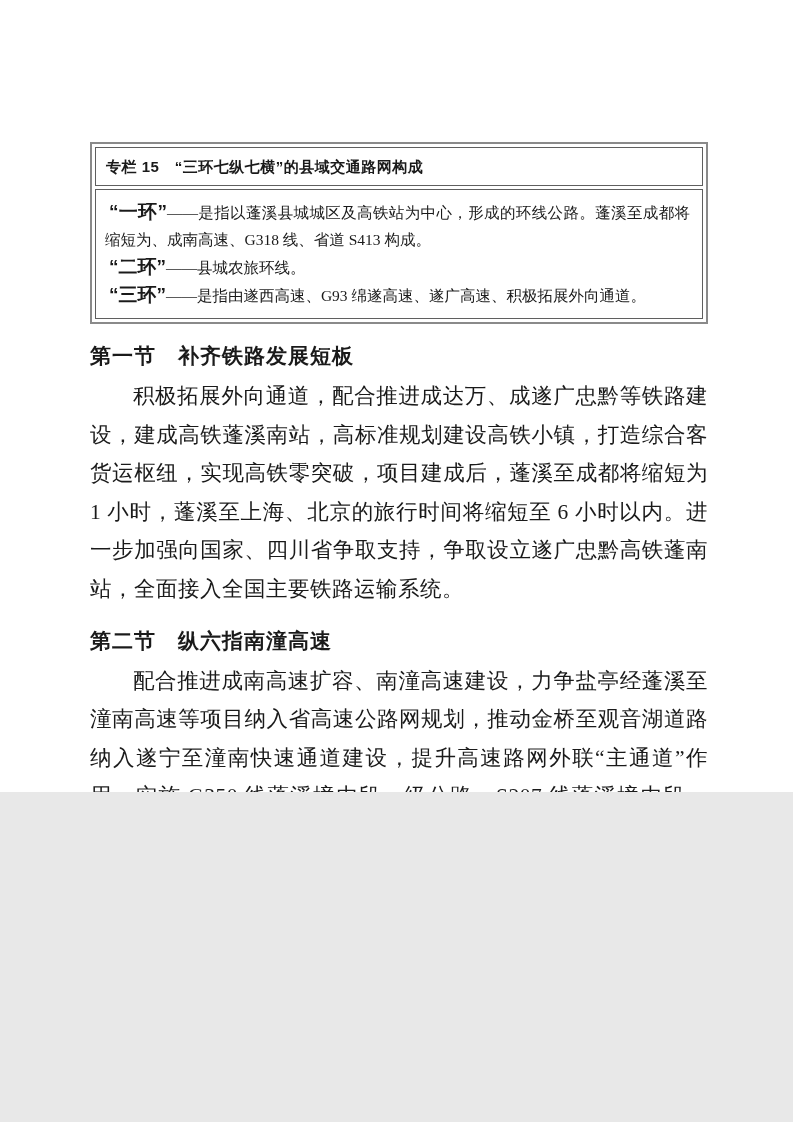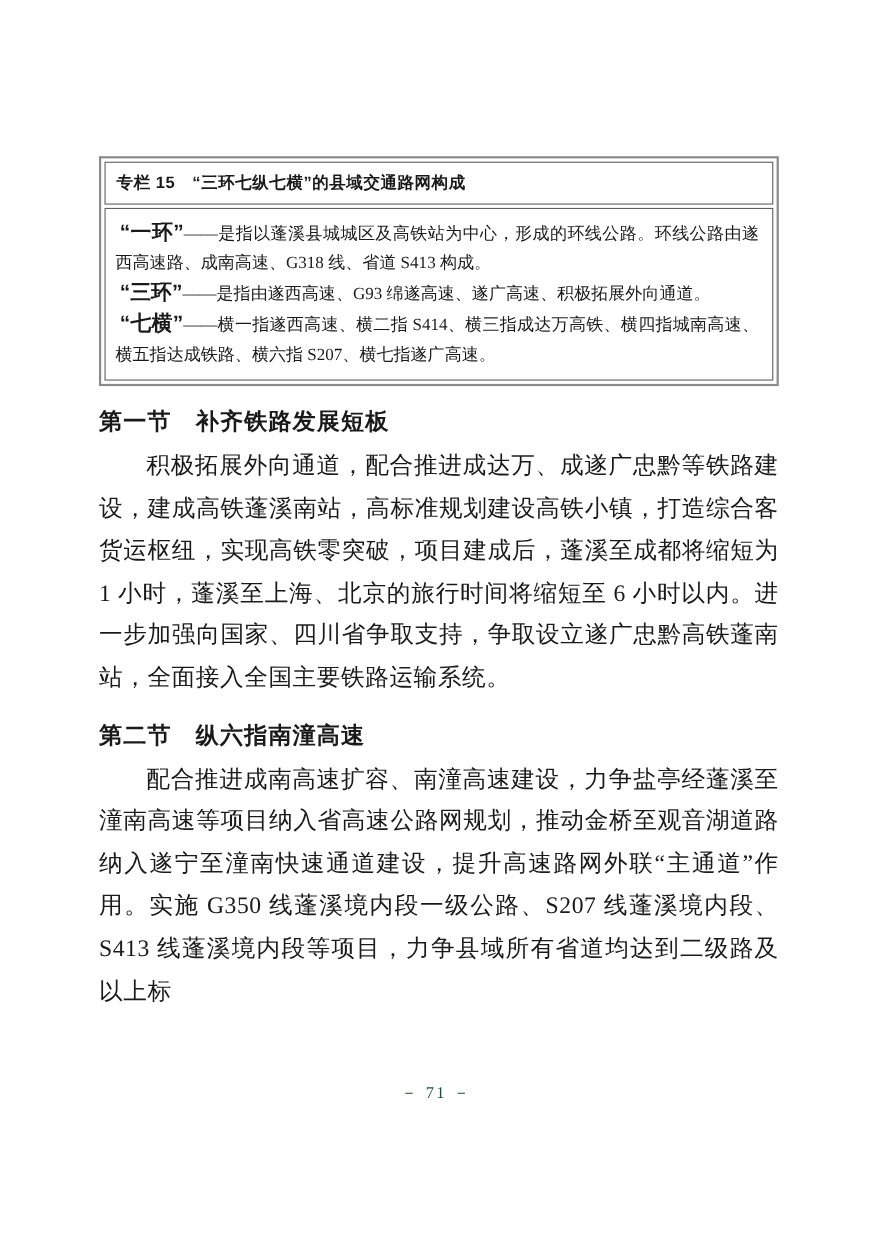--- a/index.html
+++ b/index.html
@@ -1,20 +1,20 @@
 <!DOCTYPE html>
 <html><head>
 <meta charset="utf-8">
 <style>
   * { margin: 0; padding: 0; box-sizing: border-box; }
   html, body { background: #e8e8e8; }
   .page {
     position: relative;
     width: 793px;
-    height: 1122px;
+    height: 792px;
     margin: 0 auto;
     background: #ffffff;
     overflow: hidden;
     color: #1a1a1a;
     font-family: "Liberation Serif", serif;
   }
   .content {
     position: absolute;
     top: 142px;
     left: 90px;
@@ -75,23 +75,23 @@
 </style>
 </head>
 <body>
 
 <div class="page">
   <div class="content">
 
     <div class="callout">
       <div class="callout-header">专栏 15　“三环七纵七横”的县域交通路网构成</div>
       <div class="callout-body">
-        <p class="callout-item"><span class="callout-term">“一环”</span><span>——是指以蓬溪县城城区及高铁站为中心，形成的环线公路。环线公路由遂西高速路、成南高速、G318 线、省道 S413 构成。</span></p>
+        <p class="callout-item"><span class="callout-term">“一环”</span><span>——是指以蓬溪县城城区及高铁站为中心，形成的环线公路。蓬溪至成都将缩短为、成南高速、G318 线、省道 S413 构成。</span></p>
+        <p class="callout-item"><span class="callout-term">“二环”</span><span>——县城农旅环线。</span></p>
         <p class="callout-item"><span class="callout-term">“三环”</span><span>——是指由遂西高速、G93 绵遂高速、遂广高速、积极拓展外向通道。</span></p>
-        <p class="callout-item"><span class="callout-term">“七横”</span><span>——横一指遂西高速、横二指 S414、横三指成达万高铁、横四指城南高速、横五指达成铁路、横六指 S207、横七指遂广高速。</span></p>
       </div>
     </div>
 
     <h2 class="section-heading">第一节　补齐铁路发展短板</h2>
     <p class="body-para">积极拓展外向通道，配合推进成达万、成遂广忠黔等铁路建设，建成高铁蓬溪南站，高标准规划建设高铁小镇，打造综合客货运枢纽，实现高铁零突破，项目建成后，蓬溪至成都将缩短为 1 小时，蓬溪至上海、北京的旅行时间将缩短至 6 小时以内。进一步加强向国家、四川省争取支持，争取设立遂广忠黔高铁蓬南站，全面接入全国主要铁路运输系统。</p>
 
     <h2 class="section-heading">第二节　纵六指南潼高速</h2>
     <p class="body-para">配合推进成南高速扩容、南潼高速建设，力争盐亭经蓬溪至潼南高速等项目纳入省高速公路网规划，推动金桥至观音湖道路纳入遂宁至潼南快速通道建设，提升高速路网外联“主通道”作用。实施 G350 线蓬溪境内段一级公路、S207 线蓬溪境内段、S413 线蓬溪境内段等项目，力争县域所有省道均达到二级路及以上标</p>
 
   </div>

